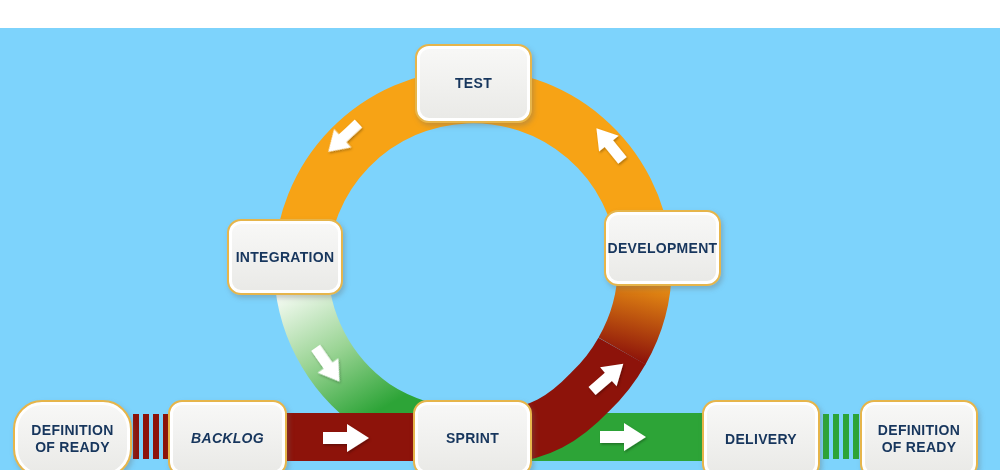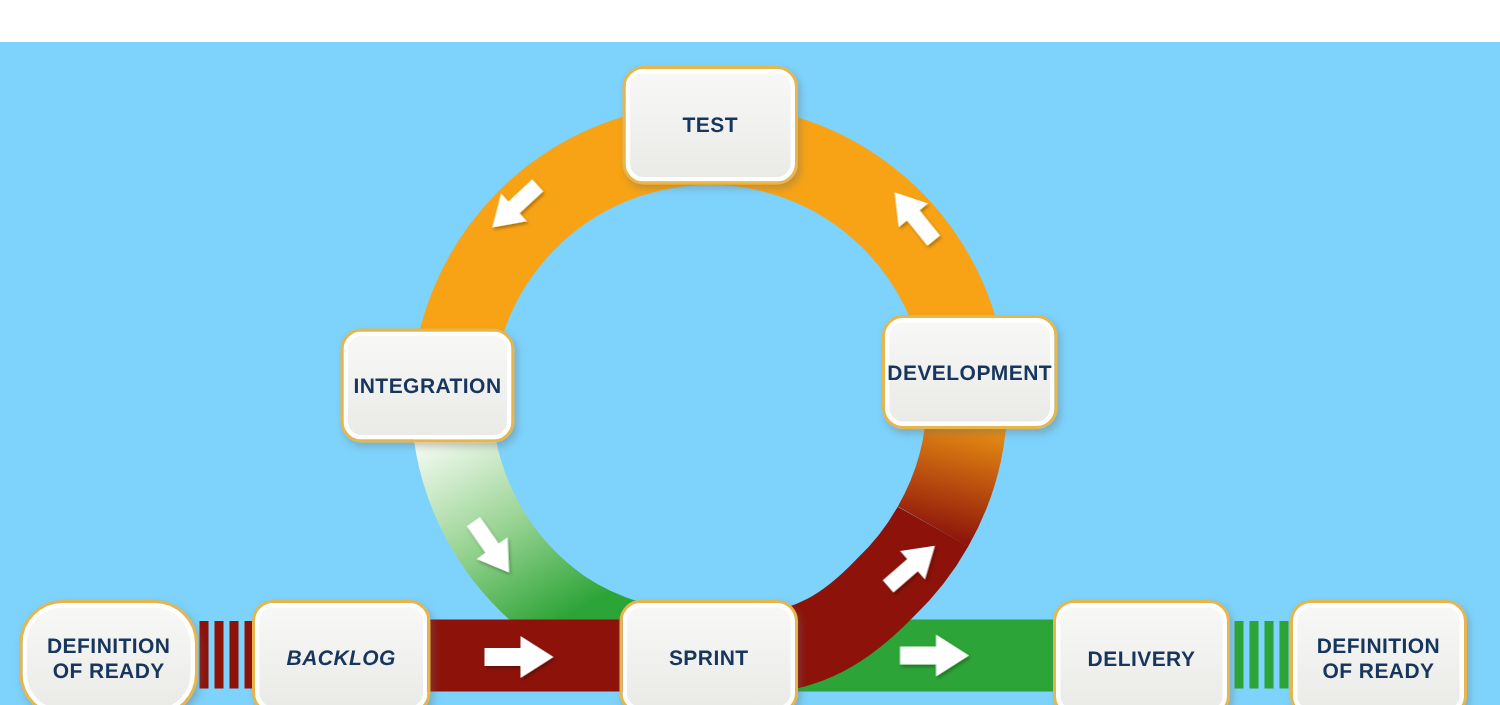--- a/index.html
+++ b/index.html
@@ -77,21 +77,21 @@
       <use href="#flowArrow" transform="translate(610,117) rotate(-129) scale(0.9)" fill="#FFFFFF"></use>
       <use href="#flowArrow" transform="translate(344,109) rotate(137) scale(0.9)" fill="#FFFFFF"></use>
       <use href="#flowArrow" transform="translate(327,336) rotate(55) scale(0.9)" fill="#FFFFFF"></use>
     </g>
   </svg>
 
   <div class="node" style="left:415px; top:16px; width:117px; height:79px;">
     <span class="node-label">TEST</span>
   </div>
 
-  <div class="node" style="left:588px; top:182px; width:117px; height:76px;text-align:center;">
+  <div class="node" style="left:604px; top:182px; width:117px; height:76px;text-align:center;">
     <span class="node-label">DEVELOPMENT</span>
   </div>
 
   <div class="node" style="left:227px; top:191px; width:116px; height:76px;">
     <span class="node-label">INTEGRATION</span>
   </div>
 
   <div class="node" style="left:13px; top:372px; width:119px; height:78px;border-radius:29px;">
     <span class="node-label">DEFINITION OF READY</span>
   </div>

